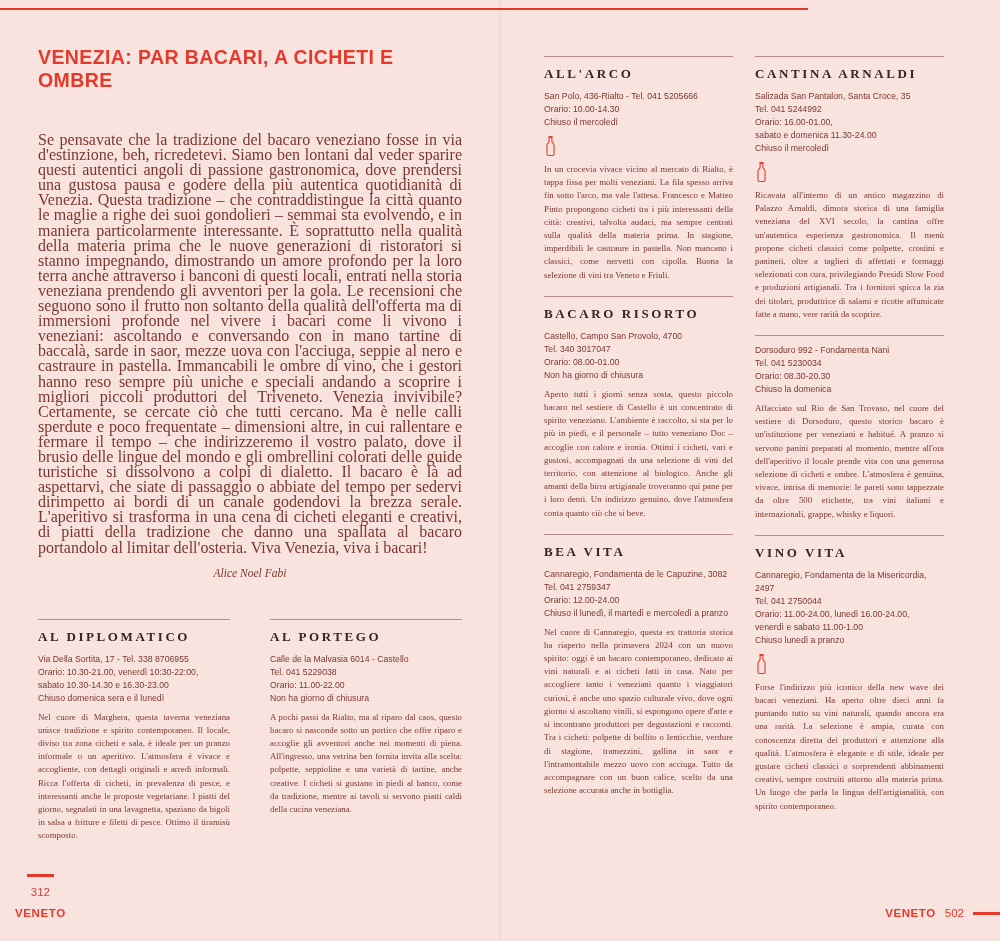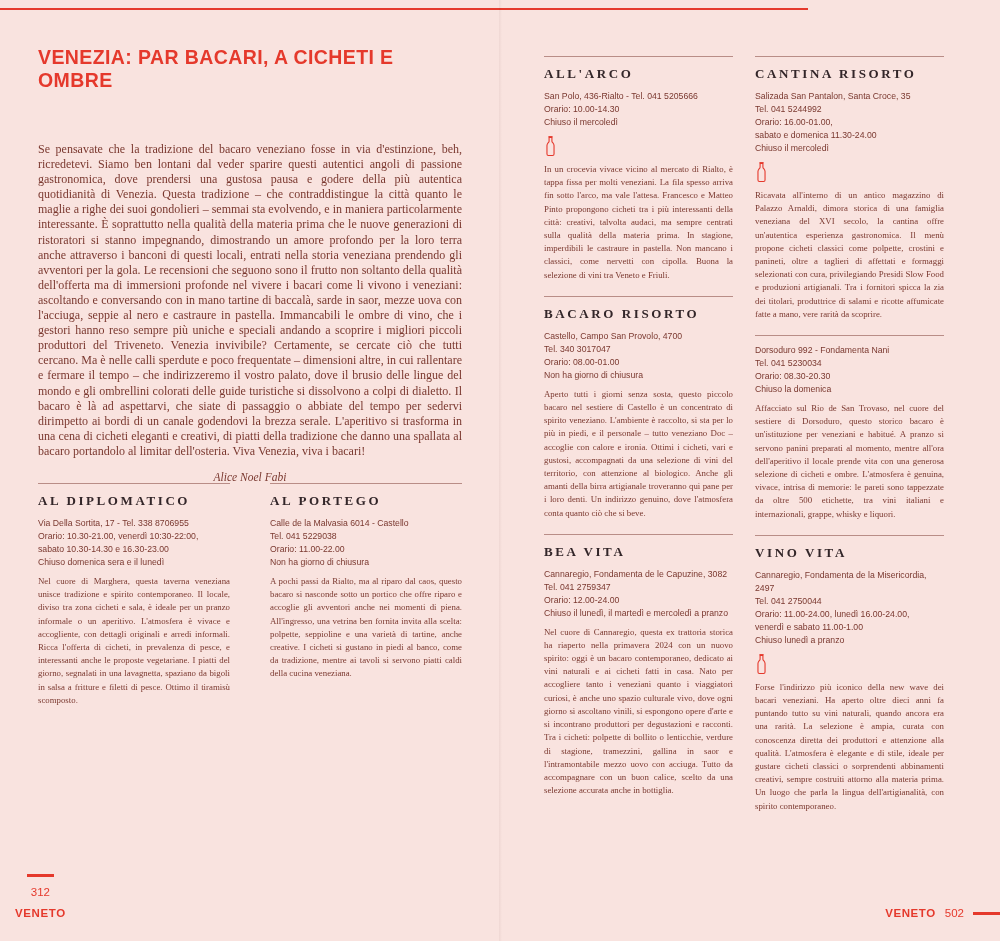--- a/index.html
+++ b/index.html
@@ -19,35 +19,35 @@
   .page-right { left:500px; padding:56px 56px 0 44px; }
 
   .title {
     font-family:"Liberation Sans", sans-serif;
     font-weight:bold;
     color:#e5392c;
     font-size:19.5px;
     letter-spacing:0.4px;
   }
   .intro {
-    margin-top:50px;
-    font-size:12px;
+    margin-top:40px;
+    font-size:16px;
     line-height:15.1px;
     text-align:justify;
     hyphens:none;
   }
   .signature {
     margin-top:12px;
     text-align:center;
     font-style:italic;
     font-size:11.5px;
   }
 
   .cols { display:flex; }
-  .cols-left  { gap:40px; }
+  .cols-left  { gap:40px; margin-top:40px; }
   .cols-right { gap:22px; }
   .col { flex:1; min-width:0; display:flex; flex-direction:column; }
 
   .entry { border-top:1px solid rgba(122,56,47,0.5); padding-top:8px; margin-bottom:14px; }
   .entry h3 {
     font-family:"Liberation Serif", serif;
     font-weight:bold;
     color:#332629;
     font-size:13px;
     letter-spacing:2.6px;
@@ -154,21 +154,21 @@
 Tel. 041 2759347
 Orario: 12.00-24.00
 Chiuso il lunedì, il martedì e mercoledì a pranzo</p>
           <p class="body">Nel cuore di Cannaregio, questa ex trattoria storica ha riaperto nella primavera 2024 con un nuovo spirito: oggi è un bacaro contemporaneo, dedicato ai vini naturali e ai cicheti fatti in casa. Nato per accogliere tanto i veneziani quanto i viaggiatori curiosi, è anche uno spazio culturale vivo, dove ogni giorno si ascoltano vinili, si espongono opere d'arte e si incontrano produttori per degustazioni e racconti. Tra i cicheti: polpette di bollito o lenticchie, verdure di stagione, tramezzini, gallina in saor e l'intramontabile mezzo uovo con acciuga. Tutto da accompagnare con un buon calice, scelto da una selezione accurata anche in bottiglia.</p>
         </article>
 
       </div>
       <div class="col">
 
         <article class="entry">
-          <h3>CANTINA RISORTO</h3>
+          <h3>CANTINA ARNALDI</h3>
           <p class="details">Salizada San Pantalon, Santa Croce, 35
 Tel. 041 5244992
 Orario: 16.00-01.00,
 sabato e domenica 11.30-24.00
 Chiuso il mercoledì</p>
           <svg class="bottle" viewBox="0 0 14 26">
             <path d="M5.2 2h3.6v4.8c0 1.8 2.7 2.5 2.7 5.7v10.8c0 1-.8 1.8-1.8 1.8H4.3c-1 0-1.8-.8-1.8-1.8V12.5c0-3.2 2.7-3.9 2.7-5.7z" fill="none" stroke="#e5392c" stroke-width="1.4"></path>
             <path d="M4.4 1.2h5.2" stroke="#e5392c" stroke-width="1.6"></path>
           </svg>
           <p class="body">Ricavata all'interno di un antico magazzino di Palazzo Arnaldi, dimora storica di una famiglia veneziana del XVI secolo, la cantina offre un'autentica esperienza gastronomica. Il menù propone cicheti classici come polpette, crostini e panineti, oltre a taglieri di affettati e formaggi selezionati con cura, privilegiando Presidi Slow Food e produzioni artigianali. Tra i fornitori spicca la zia dei titolari, produttrice di salami e ricotte affumicate fatte a mano, vere rarità da scoprire.</p>

